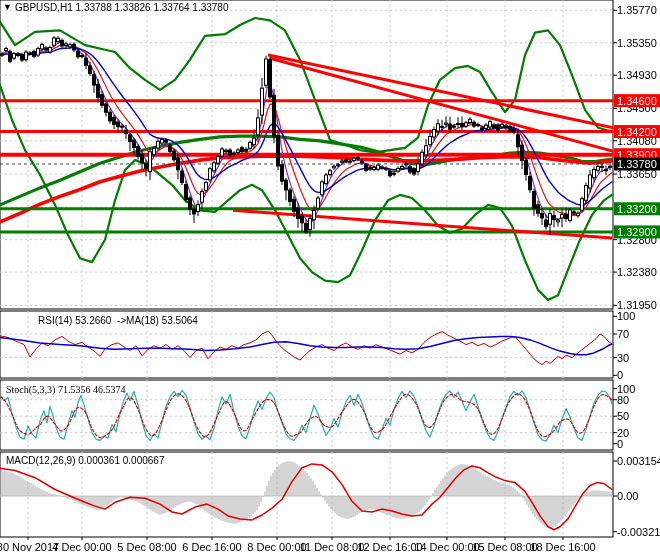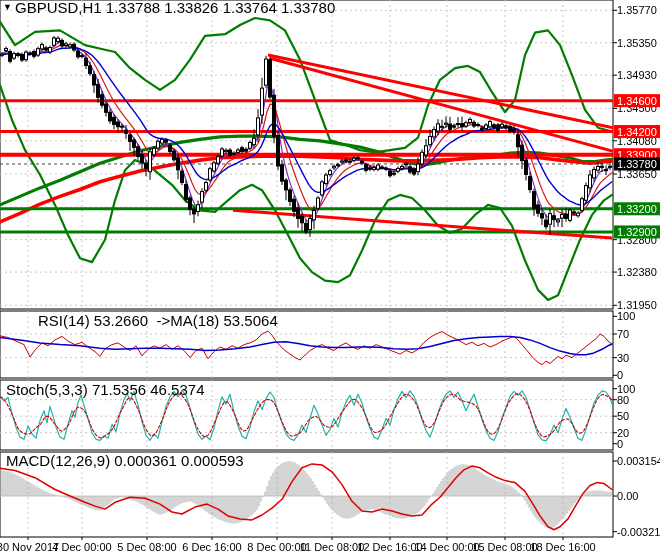--- a/index.html
+++ b/index.html
@@ -1,19 +1,19 @@
 <!DOCTYPE html>
 <html><head>
 <meta charset="utf-8">
 <style>
   html,body{margin:0;padding:0;background:#ffffff;}
   #app{position:relative;width:660px;height:560px;background:#ffffff;overflow:hidden;
        font-family:"Liberation Sans",sans-serif;}
   #chart-svg{position:absolute;left:0;top:0;}
-  .overlay-label{position:absolute;font-size:15px;color:#000;white-space:pre;line-height:12px;}
+  .overlay-label{position:absolute;font-size:10px;color:#000;white-space:pre;line-height:12px;}
   .title-arrow{position:absolute;left:3px;top:2px;font-size:9px;color:#000;}
 </style>
 </head>
 <body>
 <div id="app">
 
 <svg id="chart-svg" width="660" height="560">
       <g>
         <rect x="0" y="0" width="613" height="309" fill="#fff" stroke="#000" stroke-width="1"></rect>
         <clipPath id="clip-main">
@@ -835,16 +835,16 @@
         <line x1="505" y1="537" x2="505" y2="540" stroke="#000"></line>
         <text x="505" y="551" text-anchor="middle" font-size="11" fill="#000" font-family="&quot;Liberation Sans&quot;,sans-serif" font-weight="normal">15 Dec 08:00</text>
         <line x1="563" y1="537" x2="563" y2="540" stroke="#000"></line>
         <text x="563" y="551" text-anchor="middle" font-size="11" fill="#000" font-family="&quot;Liberation Sans&quot;,sans-serif" font-weight="normal">18 Dec 16:00</text>
       </g>
     </svg>
 
 <span class="title-arrow">▼</span>
 <div class="overlay-label" style="left:15px;top:2px;">GBPUSD,H1 1.33788 1.33826 1.33764 1.33780</div>
 <div class="overlay-label" style="left:6px;top:315px;margin-left:32px;">RSI(14) 53.2660  -&gt;MA(18) 53.5064</div>
-<div class="overlay-label" style="left:6px;top:384px;">Stoch(5,3,3) 71.5356 46.5374</div>
-<div class="overlay-label" style="left:6px;top:455px;">MACD(12,26,9) 0.000361 0.000593</div>
+<div class="overlay-label" style="left:6px;top:384px;font-family:Liberation Serif, serif;">Stoch(5,3,3) 71.5356 46.5374</div>
+<div class="overlay-label" style="left:6px;top:455px;">MACD(12,26,9) 0.000361 0.000667</div>
 
 </div>
 
 </body></html>

